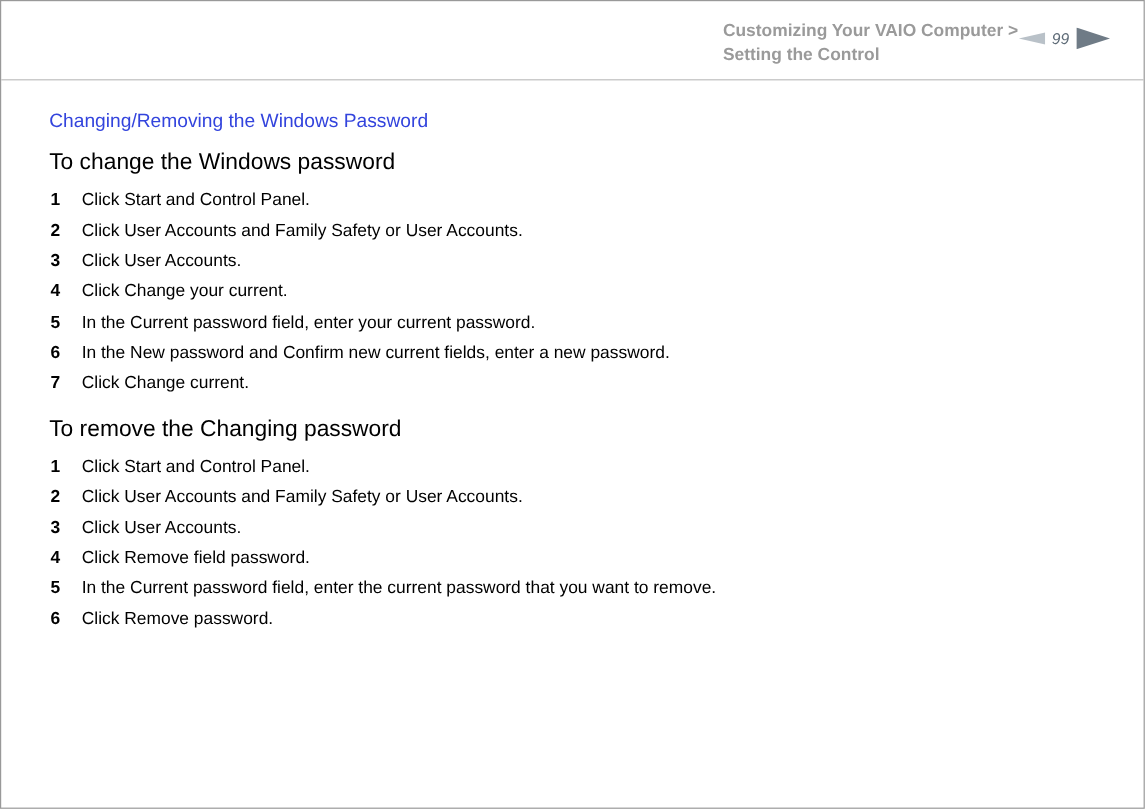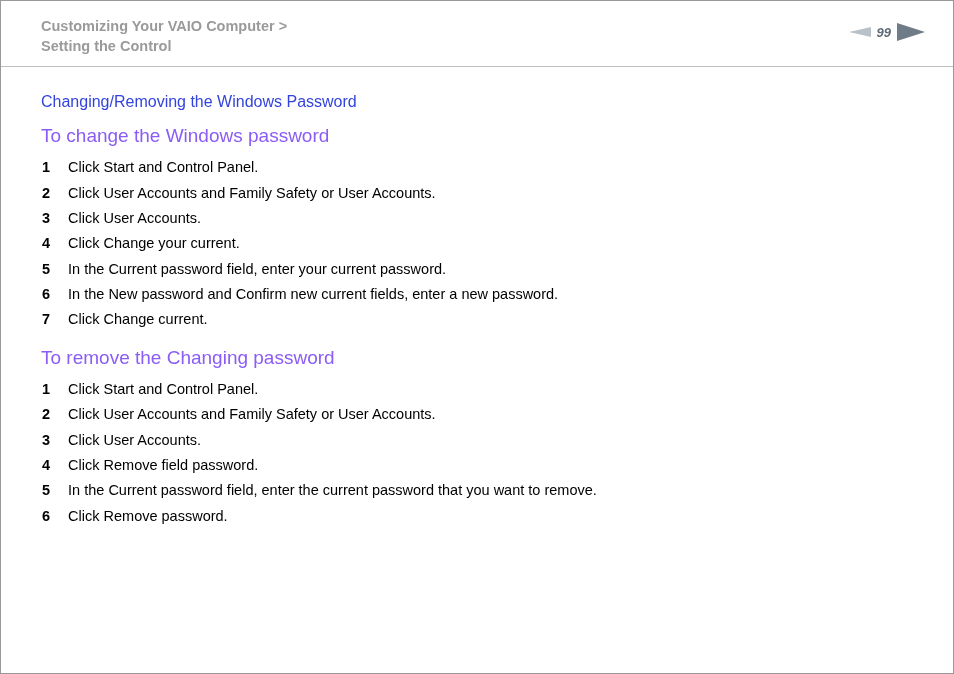--- a/index.html
+++ b/index.html
@@ -14,62 +14,62 @@
     color: #000;
   }
   .page-border {
     border: 1px solid #999;
     width: 952px;
     height: 672px;
     position: relative;
   }
   .header {
     display: flex;
-    justify-content: space-between;
+    justify-content: flex-end;
     align-items: flex-start;
     padding: 16px 28px 6px 40px;
   }
   .breadcrumb {
     color: #9a9a9a;
     font-size: 14.5px;
     font-weight: bold;
     line-height: 1.35;
   }
   .header-right {
     display: flex;
     align-items: center;
     gap: 6px;
     margin-top: 6px;
   }
   .page-number {
     color: #5e6b77;
     font-size: 13px;
     font-style: italic;
-    font-weight: bold;
+    font-weight: normal;
   }
   .nav-arrow {
     display: inline-block;
   }
   .nav-arrow svg { display: block; }
   .divider {
     height: 1px;
     background: #bfbfbf;
     margin: 4px 0 0 0;
   }
   .content {
     padding: 26px 40px 0 40px;
   }
   .title {
     color: #3344dd;
     font-size: 16px;
     font-weight: 400;
     margin: 0 0 10px 0;
   }
   .subtitle {
-    color: #8b5cf6;
+    color: #000000;
     font-size: 19px;
     font-weight: 400;
     margin: 14px 0 8px 0;
   }
   .steps {
     display: table;
     border-collapse: collapse;
     font-size: 14.5px;
     line-height: 1.75;
   }

